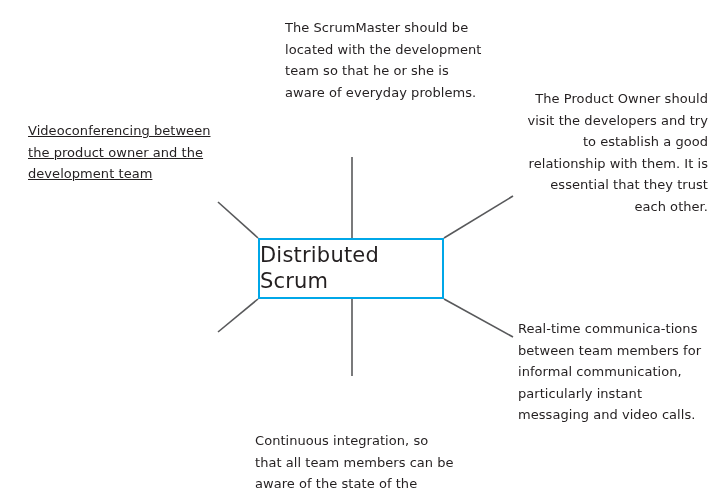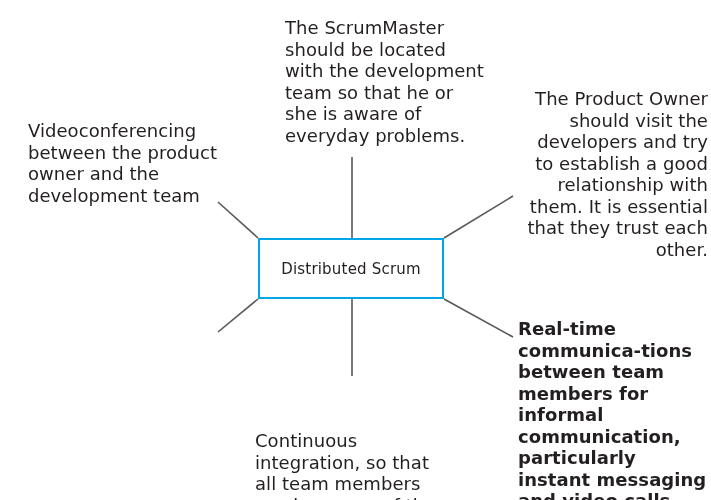--- a/index.html
+++ b/index.html
@@ -20,48 +20,48 @@
   #connector-layer {
     position: absolute;
     left: 0;
     top: 0;
     width: 711px;
     height: 500px;
   }
   .note {
     position: absolute;
     color: #231f20;
-    font-size: 18px;
+    font-size: 13px;
     line-height: 21.5px;
     letter-spacing: 0.05px;
     white-space: pre-line;
   }
   #note-top        { left: 285px; top: 17px;  width: 200px; }
   #note-top-right  { left: 518px; top: 88px;  width: 190px; text-align: right; }
-  #note-left       { left: 28px;  top: 120px; width: 200px; text-align: left; }
+  #note-left       { left: 28px;  top: 120px; width: 200px; text-align: left; text-decoration: underline; }
   #note-bottom-left{ left: 14px;  top: 327px; width: 215px; }
-  #note-bottom-right{left: 518px; top: 318px; width: 190px; font-weight: bold; }
+  #note-bottom-right{left: 518px; top: 318px; width: 190px; }
   #note-bottom     { left: 255px; top: 390px; width: 200px; margin-top: 40px; }
 
   #central-box {
     position: absolute;
     left: 258px;
     top: 238px;
     width: 186px;
     height: 61px;
     box-sizing: border-box;
     border: 2.5px solid #00a7e8;
     background: #ffffff;
     display: flex;
     align-items: center;
     justify-content: center;
   }
   #central-box-label {
     color: #231f20;
-    font-size: 15px;
+    font-size: 21px;
     line-height: 1.2;
     letter-spacing: 0.2px;
   }
 </style>
 </head>
 <body>
 
 <div id="diagram-canvas">
 
   <svg id="connector-layer" viewBox="0 0 711 500" width="711" height="500" xmlns="http://www.w3.org/2000/svg">

